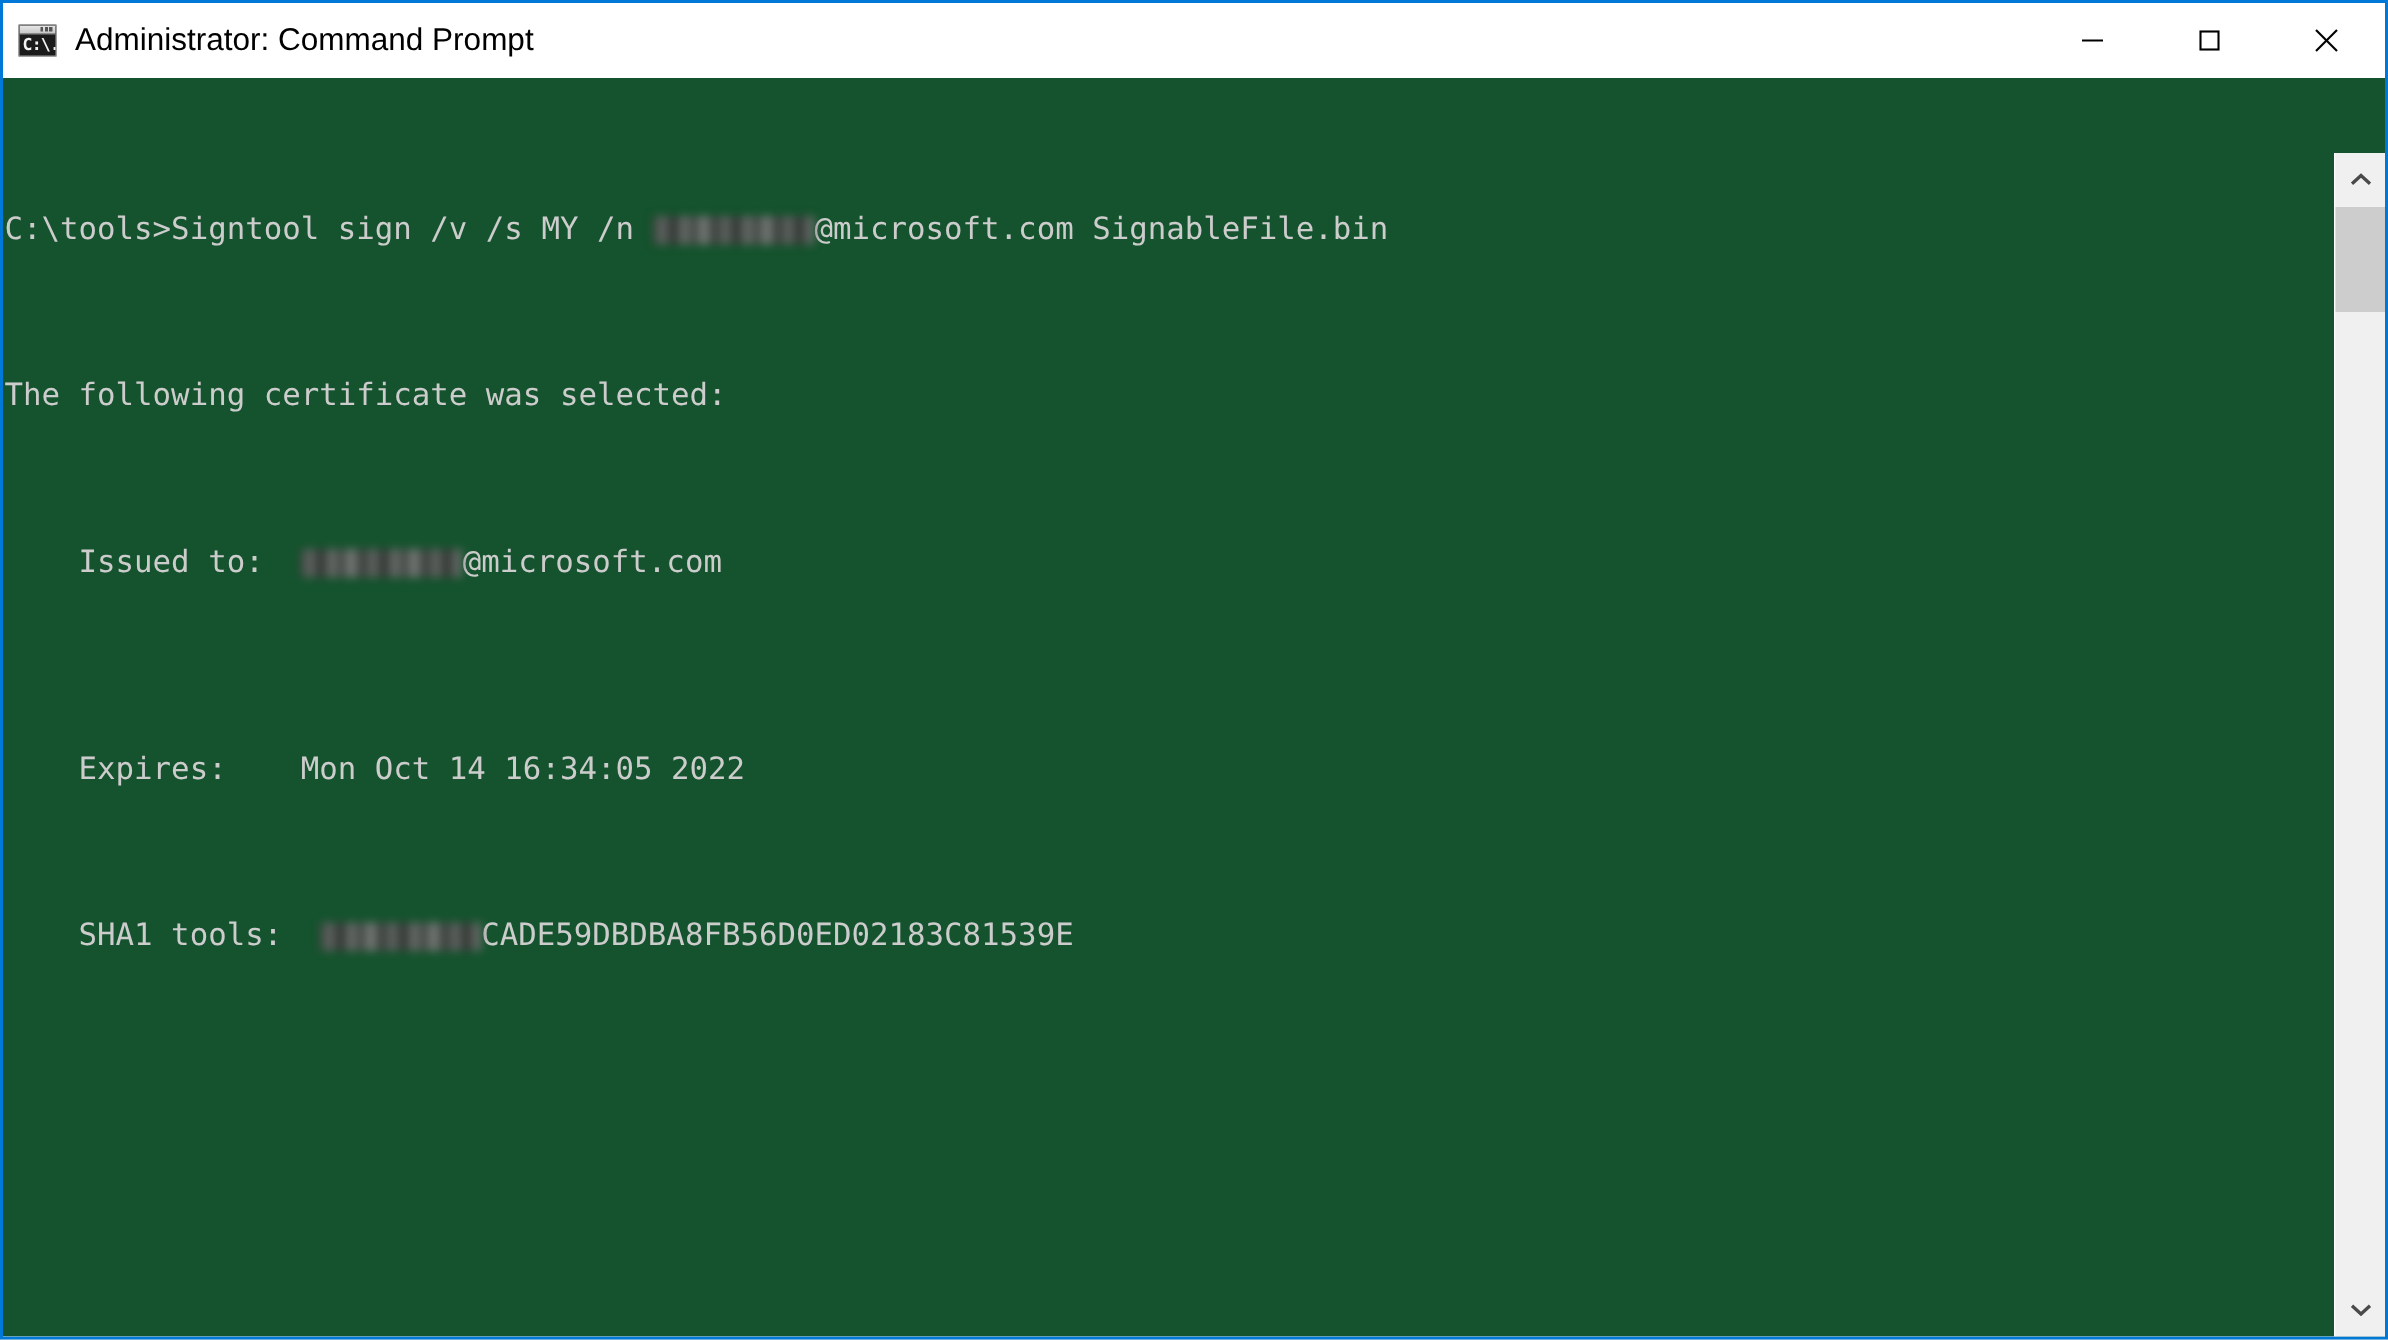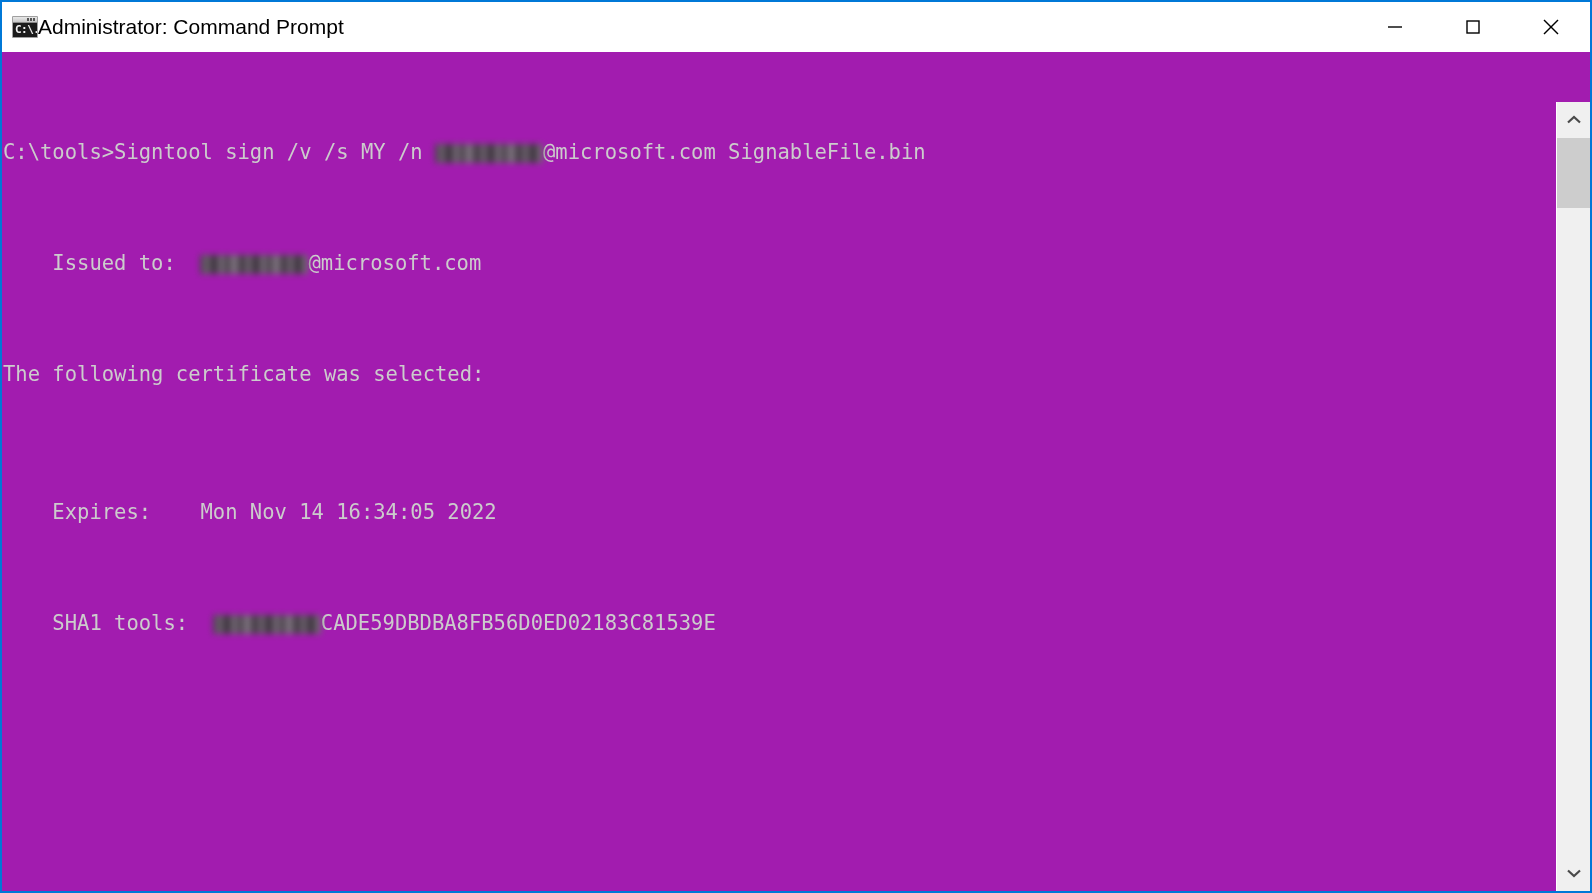--- a/index.html
+++ b/index.html
@@ -78,20 +78,21 @@
     top: 7px;
     font-family: "DejaVu Sans Mono", monospace;
     font-size: 11px;
     line-height: 12px;
     font-weight: bold;
     color: #f2f2f2;
     letter-spacing: -0.5px;
     white-space: nowrap;
   }
   #title-text {
+    margin-left: 12px;
     font-size: 21px;
     color: #000000;
     white-space: nowrap;
     font-family: "Liberation Sans", sans-serif;
   }
   #title-spacer { flex: 1 1 auto; }
 
   
   #caption-buttons {
     display: flex;
@@ -111,21 +112,21 @@
   }
   .cap-btn svg { display: block; }
 
   
   #console {
     position: absolute;
     left: 0;
     top: 50px;
     right: 0;
     bottom: 0;
-    background: #a21caf;
+    background: #14532d;
   }
   #console-text {
     position: absolute;
     left: 0;
     top: 4px;
     padding-left: 1px;
     margin: 0;
     font-family: "DejaVu Sans Mono", monospace;
     font-size: 20.5px;
     line-height: 27.7px;
@@ -230,26 +231,26 @@
         </svg>
       </button>
     </div>
   </div>
 
   <div id="console">
     <div id="console-text">
 
       <div class="ln"><span><span>C:\tools&gt;Signtool sign /v /s MY /n </span><span class="redact redact-sm"></span><span>@microsoft.com SignableFile.bin</span></span></div>
 
+      <div class="ln"><span>The following certificate was selected:</span></div>
+
       <div class="ln"><span><span>    Issued to:  </span><span class="redact redact-sm"></span><span>@microsoft.com</span></span></div>
 
-      <div class="ln"><span>The following certificate was selected:</span></div>
-
-
-      <div class="ln"><span><span>    Expires:    Mon Nov 14 16:34:05 2022</span></span></div>
+
+      <div class="ln"><span><span>    Expires:    Mon Oct 14 16:34:05 2022</span></span></div>
 
       <div class="ln"><span><span>    SHA1 tools:  </span><span class="redact redact-hash"></span><span>CADE59DBDBA8FB56D0ED02183C81539E</span></span></div>
 
       <div class="ln"> </div>
 
       
 
       
 
       

